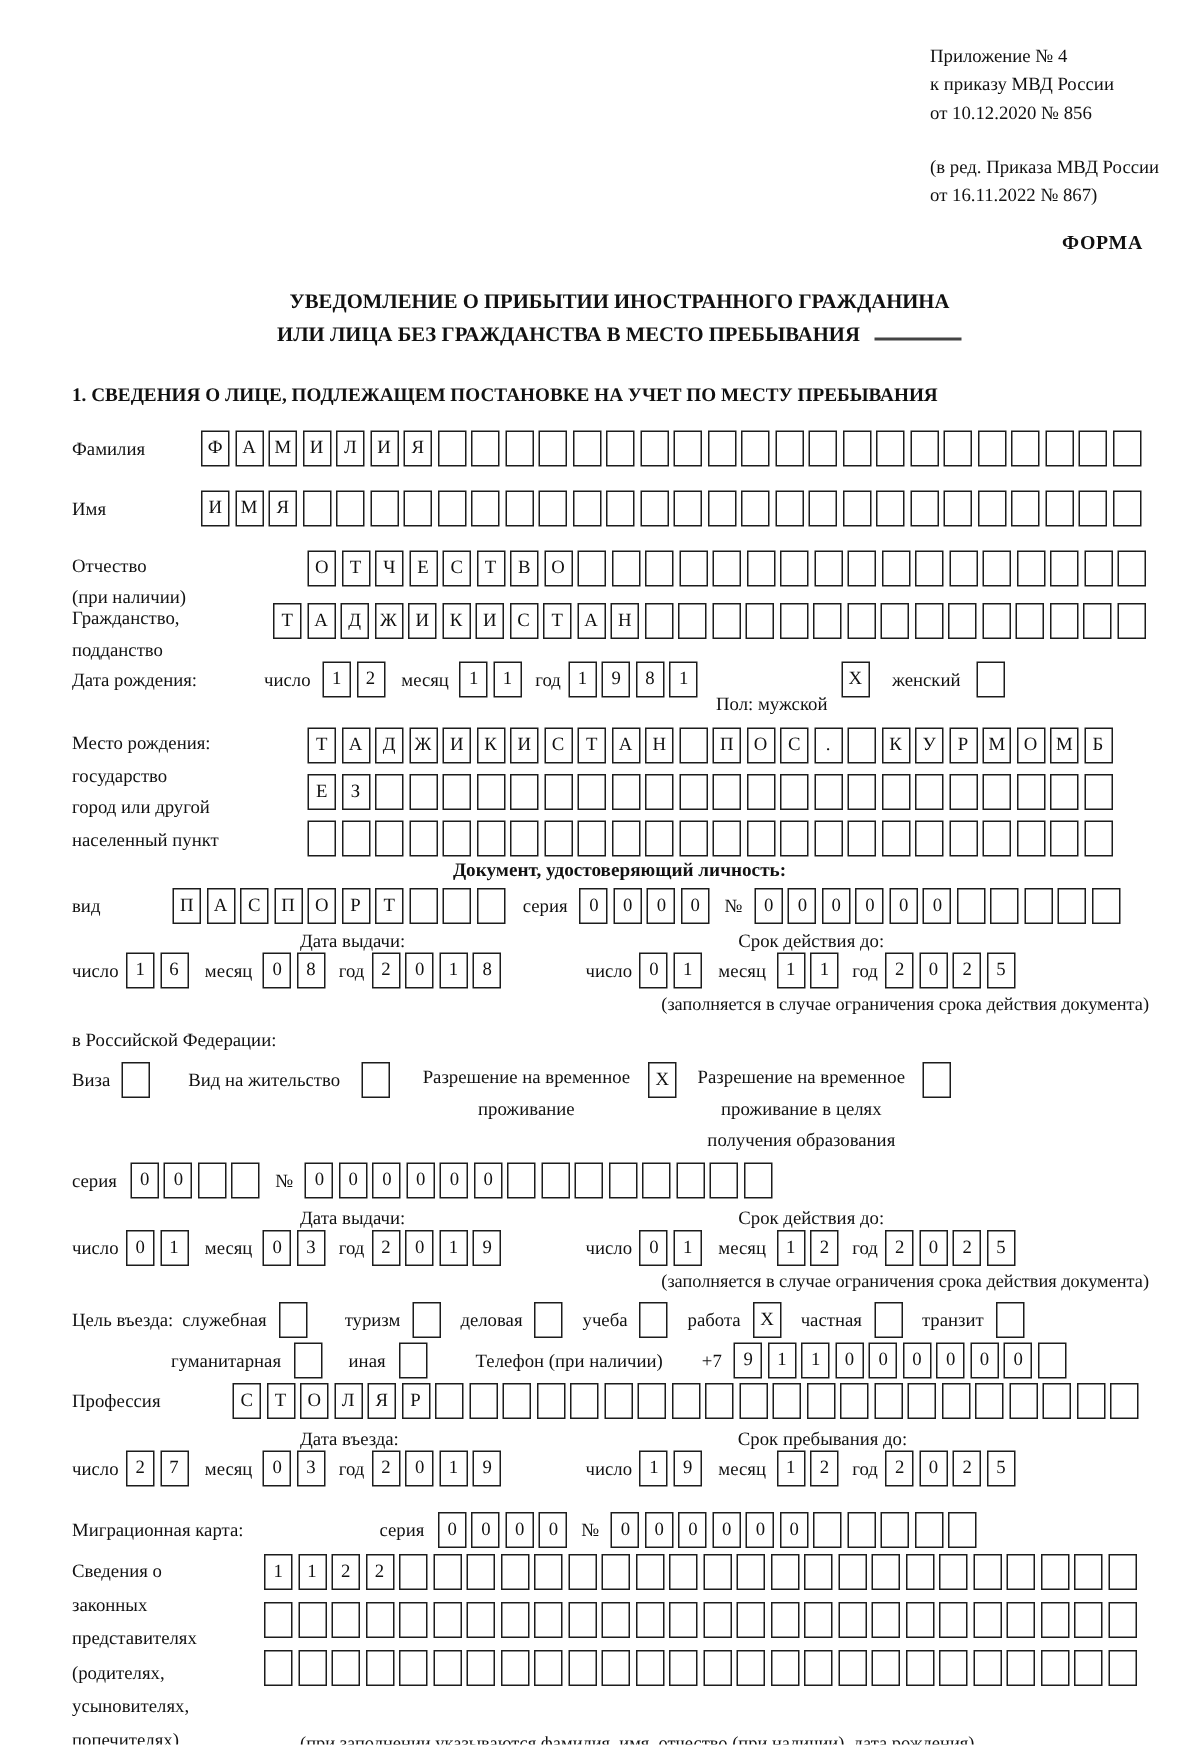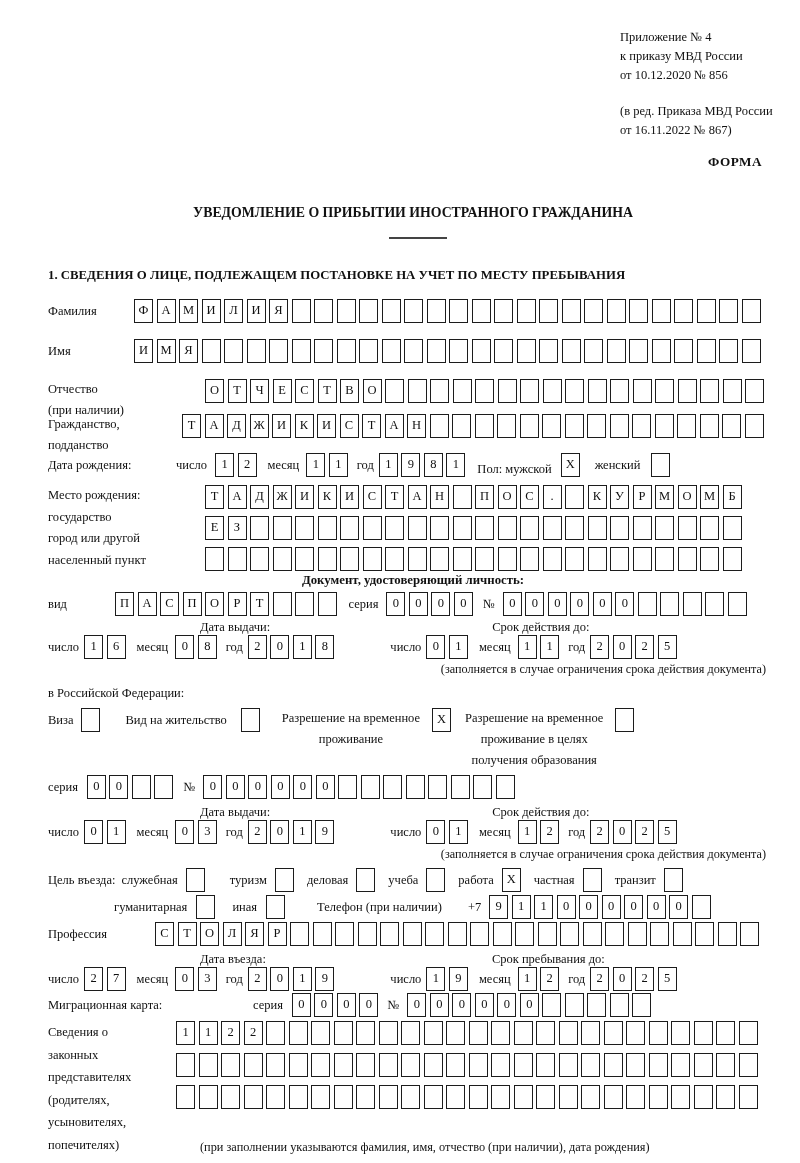--- a/index.html
+++ b/index.html
@@ -8,21 +8,21 @@
   .page {
     width:800px; height:1163px;
     padding:28px 22px 0 48px;
     font-family:"Liberation Serif", serif;
     font-size:12.5px; color:#111; background:#fff;
     position:relative;
   }
   .hdr { margin-left:572px; line-height:19px; white-space:nowrap; }
   .hdr .gap { margin-top:17px; }
   .forma { text-align:right; padding-right:16px; margin-top:14px; font-weight:bold; font-size:13.2px; letter-spacing:0.5px; }
-  .title { margin-top:32px; text-align:center; font-weight:bold; font-size:13.8px; line-height:22px; }
+  .title { margin-top:20px; text-align:center; font-weight:bold; font-size:13.8px; line-height:22px; }
   .uline { display:inline-block; width:58px; height:12px; border-bottom:2.2px solid #444; margin-left:10px; }
   .sec { margin-top:22px; font-weight:bold; font-size:12.8px; }
 
   .row { display:flex; align-items:flex-start; line-height:24px; margin-top:16px; }
   .lbl { flex:0 0 auto; }
   .w { flex:0 0 auto; white-space:nowrap; }
   .cells { display:inline-flex; flex:0 0 auto; gap:3.5px; }
   .cell {
     flex:0 0 auto; width:19px; height:24px;
     border:1.6px solid #1c1c1c; background:#fff;
@@ -48,21 +48,21 @@
     <div>от 10.12.2020 № 856</div>
     <div class="gap">(в ред. Приказа МВД России</div>
     <div>от 16.11.2022 № 867)</div>
   </div>
 
   <div class="forma">ФОРМА</div>
 
   <div class="title">
     <div>УВЕДОМЛЕНИЕ О ПРИБЫТИИ ИНОСТРАННОГО ГРАЖДАНИНА</div>
     <div>
-      <span class="uline"></span>
+      <span>ИЛИ ЛИЦА БЕЗ ГРАЖДАНСТВА В МЕСТО ПРЕБЫВАНИЯ</span><span class="uline"></span>
     </div>
   </div>
 
   <div class="sec">1. СВЕДЕНИЯ О ЛИЦЕ, ПОДЛЕЖАЩЕМ ПОСТАНОВКЕ НА УЧЕТ ПО МЕСТУ ПРЕБЫВАНИЯ</div>
 
   <div class="row" style="">
     <span class="lbl" style="width:86px">Фамилия</span>
     <span class="cells">
         <span class="cell">Ф</span>
         <span class="cell">А</span>
@@ -210,21 +210,21 @@
         <span class="cell">1</span>
         <span class="cell">1</span>
       </span>
     <span class="w" style="margin:0 5px 0 9px">год</span>
     <span class="cells">
         <span class="cell">1</span>
         <span class="cell">9</span>
         <span class="cell">8</span>
         <span class="cell">1</span>
       </span>
-    <span class="w" style="margin:4px 9px 0 12px">Пол: мужской</span>
+    <span class="w" style="margin:16px 9px 0 12px">Пол: мужской</span>
     <span class="cells">
         <span class="cell">X</span>
       </span>
     <span class="w" style="margin:0 11px 0 15px">женский</span>
     <span class="cells">
         <span class="cell"></span>
       </span>
   </div>
 
   <div class="row" style="margin-top:4px">
@@ -625,21 +625,21 @@
       </span>
     <span class="w" style="margin:0 5px 0 9px">год</span>
     <span class="cells">
         <span class="cell">2</span>
         <span class="cell">0</span>
         <span class="cell">2</span>
         <span class="cell">5</span>
       </span>
   </div>
 
-  <div class="row" style="margin-top:2px">
+  <div class="row" style="margin-top:17px">
     <span class="lbl" style="width:127px">Миграционная карта:</span>
     <span class="w" style="margin:0 9px 0 78px">серия</span>
     <span class="cells">
         <span class="cell">0</span>
         <span class="cell">0</span>
         <span class="cell">0</span>
         <span class="cell">0</span>
       </span>
     <span class="w" style="margin:0 8px 0 9px">№</span>
     <span class="cells">

